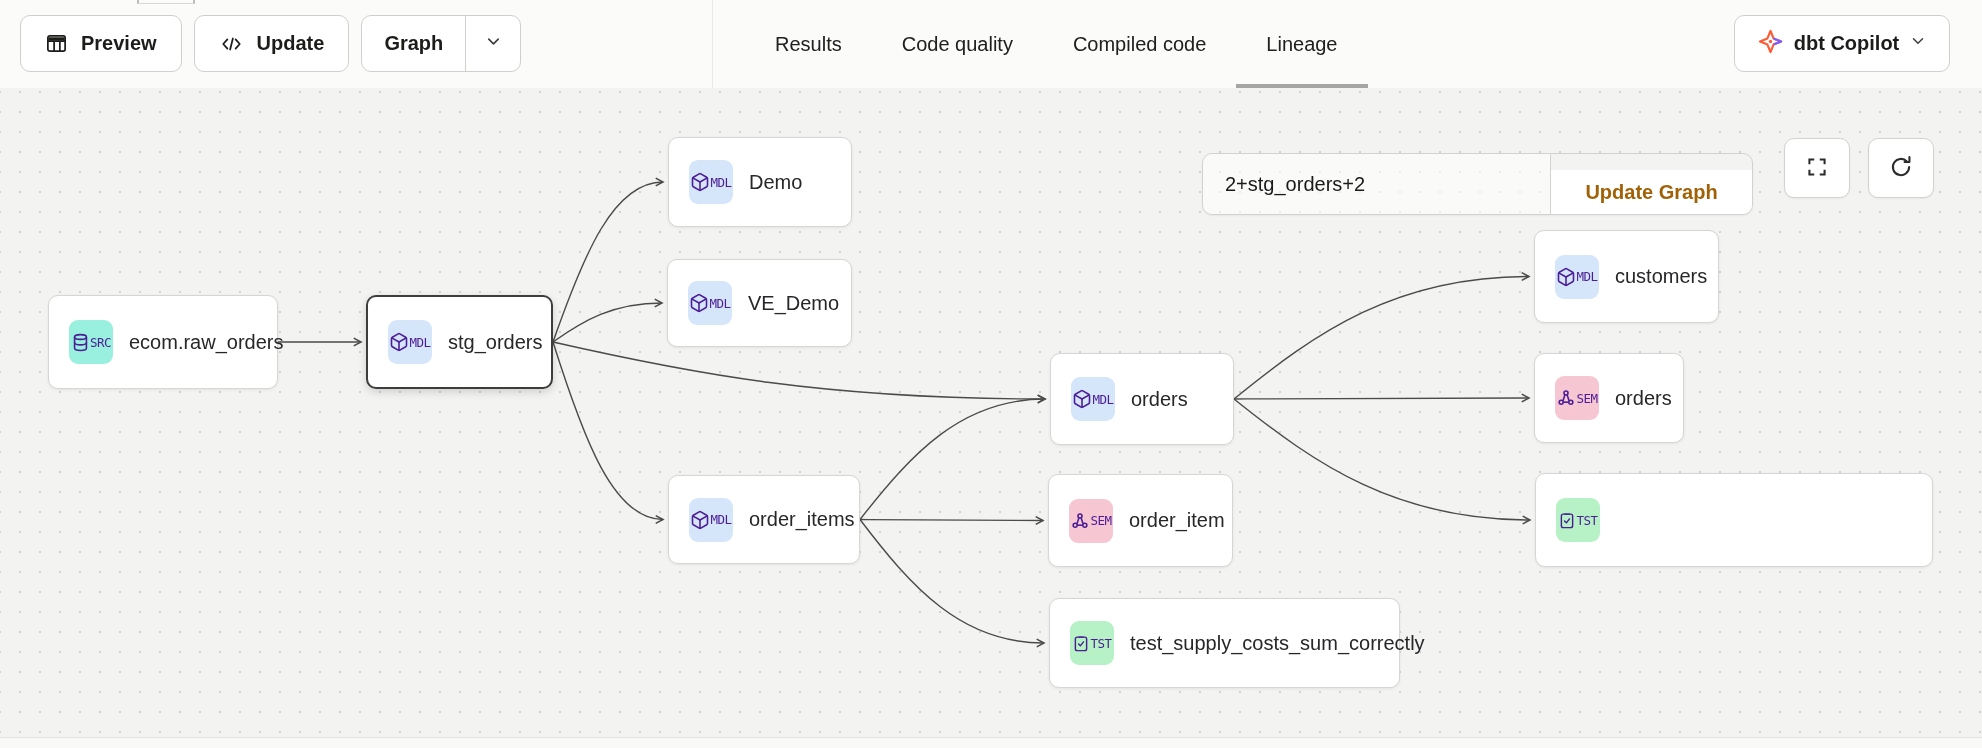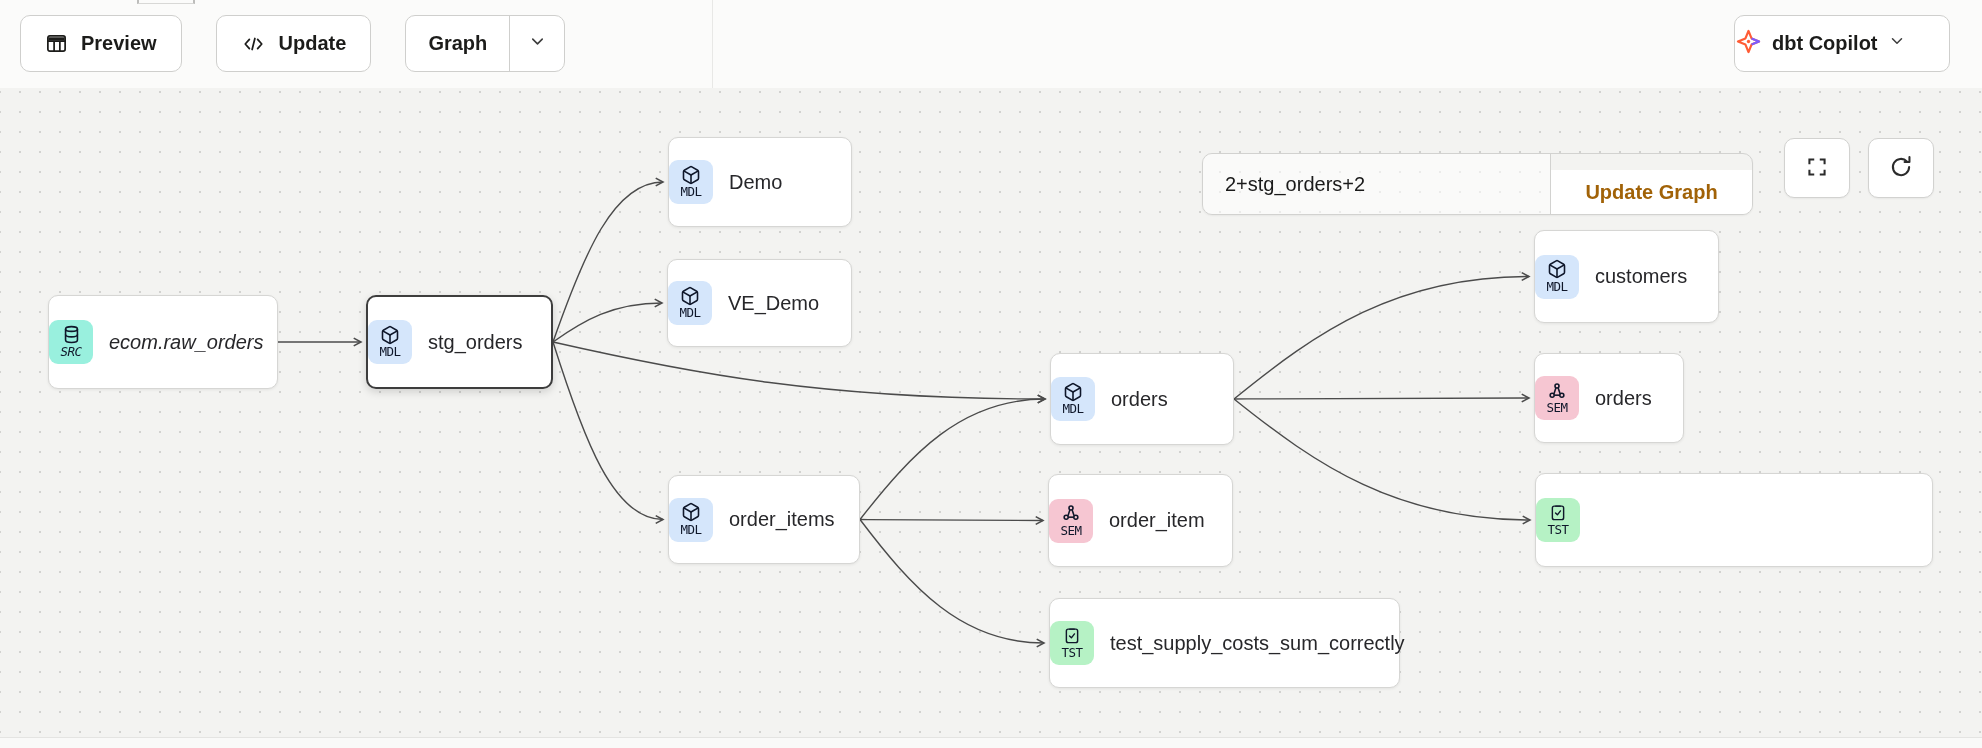--- a/index.html
+++ b/index.html
@@ -5,58 +5,58 @@
   * { margin:0; padding:0; box-sizing:border-box; }
   html,body { width:1982px; height:748px; overflow:hidden; background:#ffffff;
               font-family:"Liberation Sans", sans-serif; }
   #app { position:relative; width:1982px; height:748px; }
 
   
   .header { position:absolute; left:0; top:0; width:1982px; height:88px; background:#fbfbfa; }
   .top-artifact { position:absolute; left:137px; top:0; width:58px; height:4px;
                   border-left:2px solid #bdbdbb; border-right:2px solid #bdbdbb;
                   border-bottom:1px solid #d8d8d6; }
-  .toolbar { position:absolute; left:20px; top:15px; display:flex; gap:34px; align-items:center; }
+  .toolbar { position:absolute; left:20px; top:15px; display:flex; gap:12px; align-items:center; }
   .btn, .split { height:57px; background:#ffffff; border:1px solid #cfcfcd; border-radius:10px;
                  display:inline-flex; align-items:center; color:#1c1c1a; }
   .btn { padding:0 24px; gap:13px; font-size:20px; font-weight:600; cursor:pointer; }
   .split { overflow:hidden; }
   .split .main { display:inline-flex; align-items:center; gap:13px; padding:0 22px;
                  font-size:20px; font-weight:600; height:100%; cursor:pointer; }
   .split .divider { width:1px; height:100%; background:#cfcfcd; }
   .split .chev { width:54px; height:100%; display:flex; align-items:center; justify-content:center; cursor:pointer; }
   .icon20 svg { display:block; }
   .vsep { position:absolute; left:712px; top:0; width:1px; height:88px; background:#e8e8e6; }
 
   .tab-bar { position:absolute; left:745px; top:0; height:88px; display:flex; }
   .tab { position:relative; height:100%; display:flex; align-items:center; padding:0 30px;
          font-size:20px; color:#202020; cursor:pointer; white-space:nowrap; }
   .tab.active { font-weight:500; }
   .tab.active::after { content:""; position:absolute; left:0; right:0; bottom:0; height:4px; background:#a6a6a4; }
 
   .copilot { position:absolute; left:1734px; top:15px; width:216px; height:57px; background:#fff;
              border:1px solid #cfcfcd; border-radius:10px; display:flex; align-items:center;
-             justify-content:flex-start; gap:10px; font-size:20px; font-weight:600; color:#1c1c1a; cursor:pointer; }
+             justify-content:center; gap:10px; font-size:20px; font-weight:600; color:#1c1c1a; cursor:pointer; }
 
   
   .canvas { position:absolute; left:0; top:88px; width:1982px; height:649px;
             background-color:#f3f3f1;
             background-image:radial-gradient(circle, #d2d2d0 1.3px, transparent 1.5px);
             background-size:20px 20px; background-position:10px 14px; }
   .canvas-footer { position:absolute; left:0; top:737px; width:1982px; height:11px;
                    background:#f9f9f8; border-top:1px solid #e4e4e2; }
 
   .edges { position:absolute; left:0; top:0; width:1982px; height:649px; }
   .edges path { fill:none; stroke-width:1.4px; }
 
   .node { position:absolute; background:#ffffff; border:1px solid #d6d6d4; border-radius:10px;
           display:flex; align-items:center; box-shadow:0 1px 3px rgba(0,0,0,.07); cursor:pointer; }
   .node.selected { border:2.5px solid #3d3d3d; box-shadow:0 3px 8px rgba(0,0,0,.15); }
-  .badge { width:44px; height:44px; border-radius:9px; flex:none;
-           display:flex; flex-direction:column; align-items:center; justify-content:center; color:#0f172a; }
+  .badge { width:44px; height:44px; border-radius:9px; margin-left:20px; flex:none;
+           display:flex; align-items:center; justify-content:center; color:#4c1d95; }
   .badge .bicon { height:19px; display:flex; align-items:center; }
   .badge .blabel { font-family:"DejaVu Sans Mono", monospace; font-size:12.5px; line-height:15px;
                    letter-spacing:-0.5px; }
   .node-label { margin-left:16px; margin-right:18px; font-size:20px; color:#27272a; white-space:nowrap; }
 
   
   .selector { position:absolute; left:1202px; top:65px; width:551px; height:62px;
               border:1px solid #d2d2d0; border-radius:10px; display:flex; overflow:hidden;
               box-shadow:0 1px 2px rgba(0,0,0,.05); }
   .selector input { width:347px; height:100%; border:none; outline:none; background:rgba(255,255,255,.55);
@@ -112,20 +112,26 @@
             <svg width="19" height="19" viewBox="0 0 24 24" fill="none" stroke="#3d3d3d" stroke-width="2" stroke-linecap="round" stroke-linejoin="round">
                 <polyline points="6 9 12 15 18 9"></polyline>
               </svg>
           </span>
         </div>
       </div>
     </div>
 
     <div class="vsep"></div>
 
+    <div class="tab-bar">
+        <div class="tab">Results</div>
+        <div class="tab">Code quality</div>
+        <div class="tab">Compiled code</div>
+        <div class="tab active">Lineage</div>
+      </div>
 
     <button class="copilot">
       <span>
         <svg width="27" height="27" viewBox="0 0 32 32" fill="none" stroke-linejoin="round">
           <path d="M16 3.5 L19.6 12.4 L28.5 16 L19.6 19.6 L16 28.5 L12.4 19.6 L3.5 16 L12.4 12.4 Z" stroke="#FF5C35" stroke-width="2.6"></path>
           <path d="M19.6 12.4 L28.5 16 L19.6 19.6" stroke="#7C5CFF" stroke-width="2.6"></path>
           <circle cx="16" cy="16" r="2" fill="#FF5C35"></circle>
         </svg>
       </span>
       <span>dbt Copilot</span>
@@ -153,21 +159,21 @@
           <path d="M 860 431.5 C 911.8 365.225, 961.75 311, 1045 311" stroke="#4b4b4b" marker-end="url(#arrow)"></path>
           <path d="M 860 431.5 C 911.24 432.05, 960.65 432.5, 1043 432.5" stroke="#4b4b4b" marker-end="url(#arrow)"></path>
           <path d="M 860 431.5 C 911.52 499.425, 961.2 555, 1044 555" stroke="#4b4b4b" marker-end="url(#arrow)"></path>
           <path d="M 1234 311 C 1316.6 243.625, 1396.25 188.5, 1529 188.5" stroke="#4b4b4b" marker-end="url(#arrow)"></path>
           <path d="M 1234 311 C 1316.6 310.45, 1396.25 310, 1529 310" stroke="#4b4b4b" marker-end="url(#arrow)"></path>
           <path d="M 1234 311 C 1316.88 377.55, 1396.8 432, 1530 432" stroke="#4b4b4b" marker-end="url(#arrow)"></path>
         </g>
     </svg>
 
     <div id="nodes-layer">
-        <div class="node" style="left: 48px; top: 207px; width: 230px; height: 94px; font-style: italic;">
+        <div class="node" style="left: 48px; top: 207px; width: 230px; height: 94px;">
           <span class="badge" style="background: rgb(153, 240, 222);">
             <span class="bicon">
               <svg width="19" height="19" viewBox="0 0 24 24" fill="none" stroke="currentColor" stroke-width="2">
                 <ellipse cx="12" cy="5" rx="7.5" ry="3"></ellipse>
                 <path d="M4.5 5v14c0 1.65 3.35 3 7.5 3s7.5-1.35 7.5-3V5"></path>
                 <path d="M4.5 12c0 1.65 3.35 3 7.5 3s7.5-1.35 7.5-3"></path>
               </svg>
             </span>
             <span class="blabel">SRC</span>
           </span>

